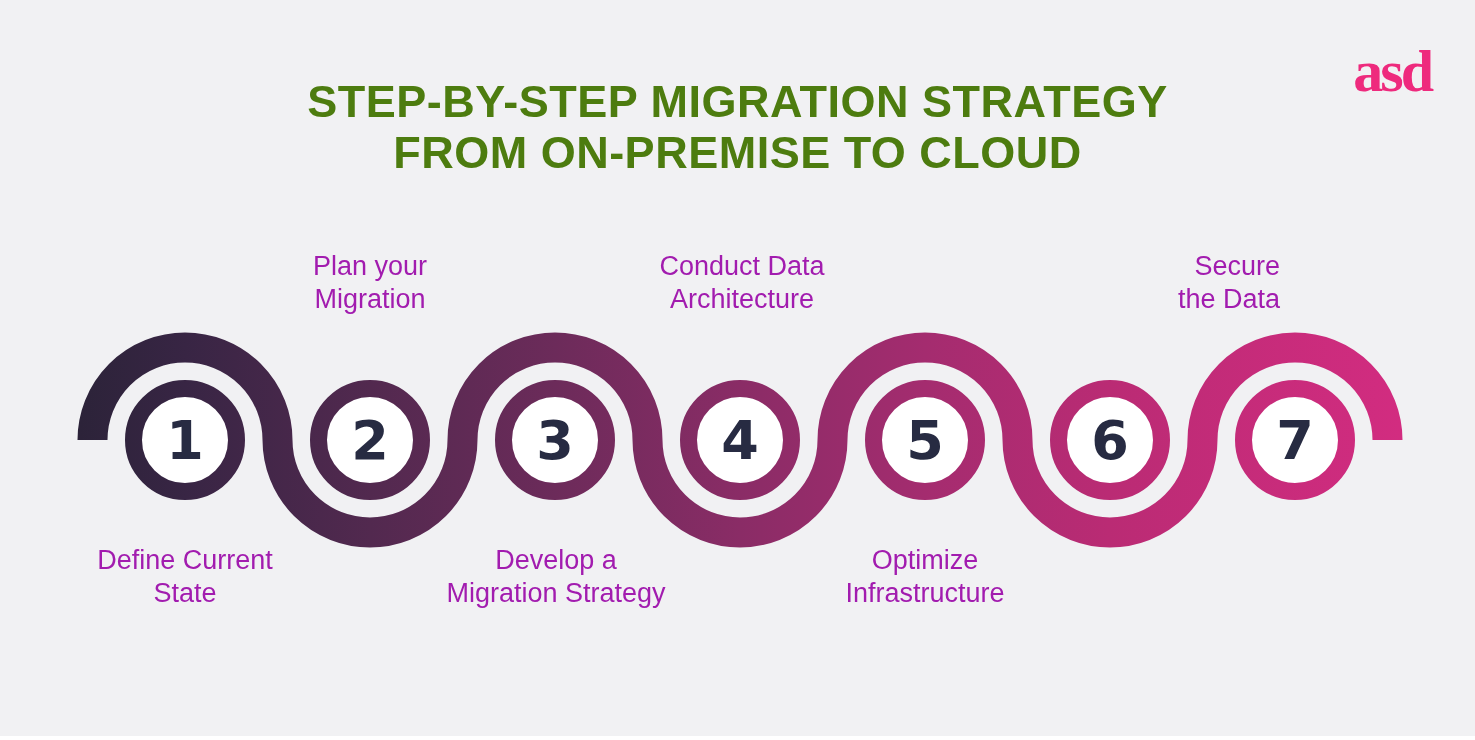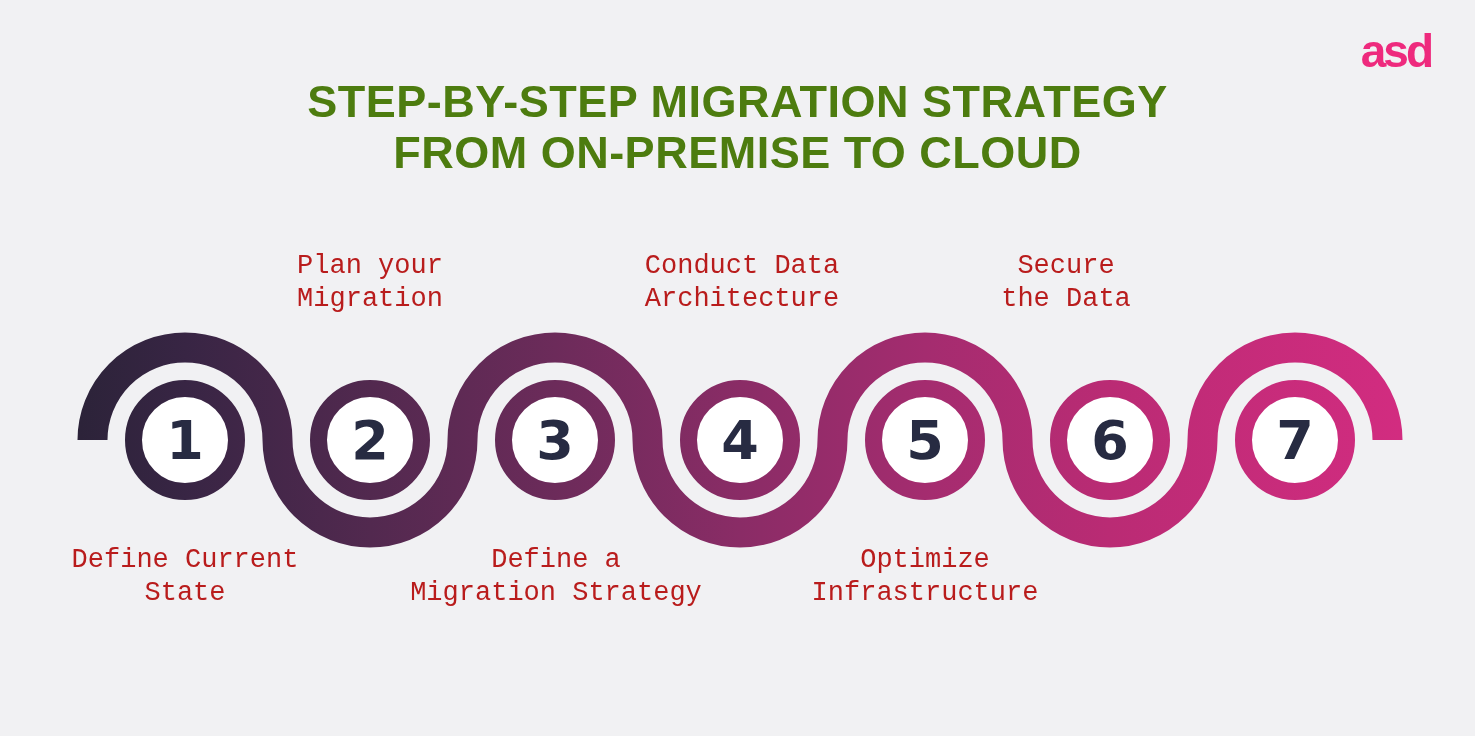--- a/index.html
+++ b/index.html
@@ -10,36 +10,36 @@
   }
   .canvas{position:absolute;inset:0;}
   .title{
     position:absolute;top:76px;left:0;width:100%;
     text-align:center;
     font-family:"Liberation Sans",sans-serif;
     font-weight:bold;font-size:45px;line-height:51px;letter-spacing:.5px;
     color:#4d7c0f;white-space:pre-line;
   }
   .logo{
-    position:absolute;top:24px;right:44px;
-    font-family:Liberation Sans, sans-serif;
-    font-weight:bold;font-size:46px;letter-spacing:-3px;
+    position:absolute;top:37px;right:44px;
+    font-family:Liberation Serif, serif;
+    font-weight:bold;font-size:60px;letter-spacing:-3px;
     color:#EE2A7D;
   }
   .wave-svg{position:absolute;left:0;top:0;width:1475px;height:740px;}
   .node-number{
     position:absolute;width:86px;height:86px;top:397px;
     display:flex;align-items:center;justify-content:center;
     font-family:"DejaVu Sans",sans-serif;
     font-weight:bold;font-size:54px;color:#272B42;
   }
   .step-label{
     position:absolute;width:320px;text-align:center;
-    font-family:Liberation Mono, monospace;
-    font-size:27px;line-height:33px;color:#b91c1c;
+    font-family:Liberation Sans, sans-serif;
+    font-size:27px;line-height:33px;color:#a21caf;
     white-space:pre-line;
   }
   .label-above{top:250px;}
   .label-below{top:544px;}
   .bottom-strip{position:absolute;left:0;bottom:0;width:100%;height:4px;background:#FFFFFF;}
 </style>
 </head>
 <body>
 
 <div class="canvas">
@@ -100,23 +100,23 @@
       <span>6</span>
     </div>
   <div class="node-number" style="left: 1252px;">
       <span>7</span>
     </div>
 
   <div class="step-label label-below" style="left:25px;">Define Current
 State</div>
   <div class="step-label label-above" style="left:210px;">Plan your
 Migration</div>
-  <div class="step-label label-below" style="left:396px;">Define a
+  <div class="step-label label-below" style="left:396px;">Develop a
 Migration Strategy</div>
   <div class="step-label label-below" style="left:765px;">Optimize
 Infrastructure</div>
   <div class="step-label label-above" style="left:582px;">Conduct Data
 Architecture</div>
-  <div class="step-label label-above" style="left:906px;">Secure
+  <div class="step-label label-above" style="left:960px;text-align:right;">Secure
 the Data</div>
 
   <div class="bottom-strip"></div>
 </div>
 
 </body></html>

